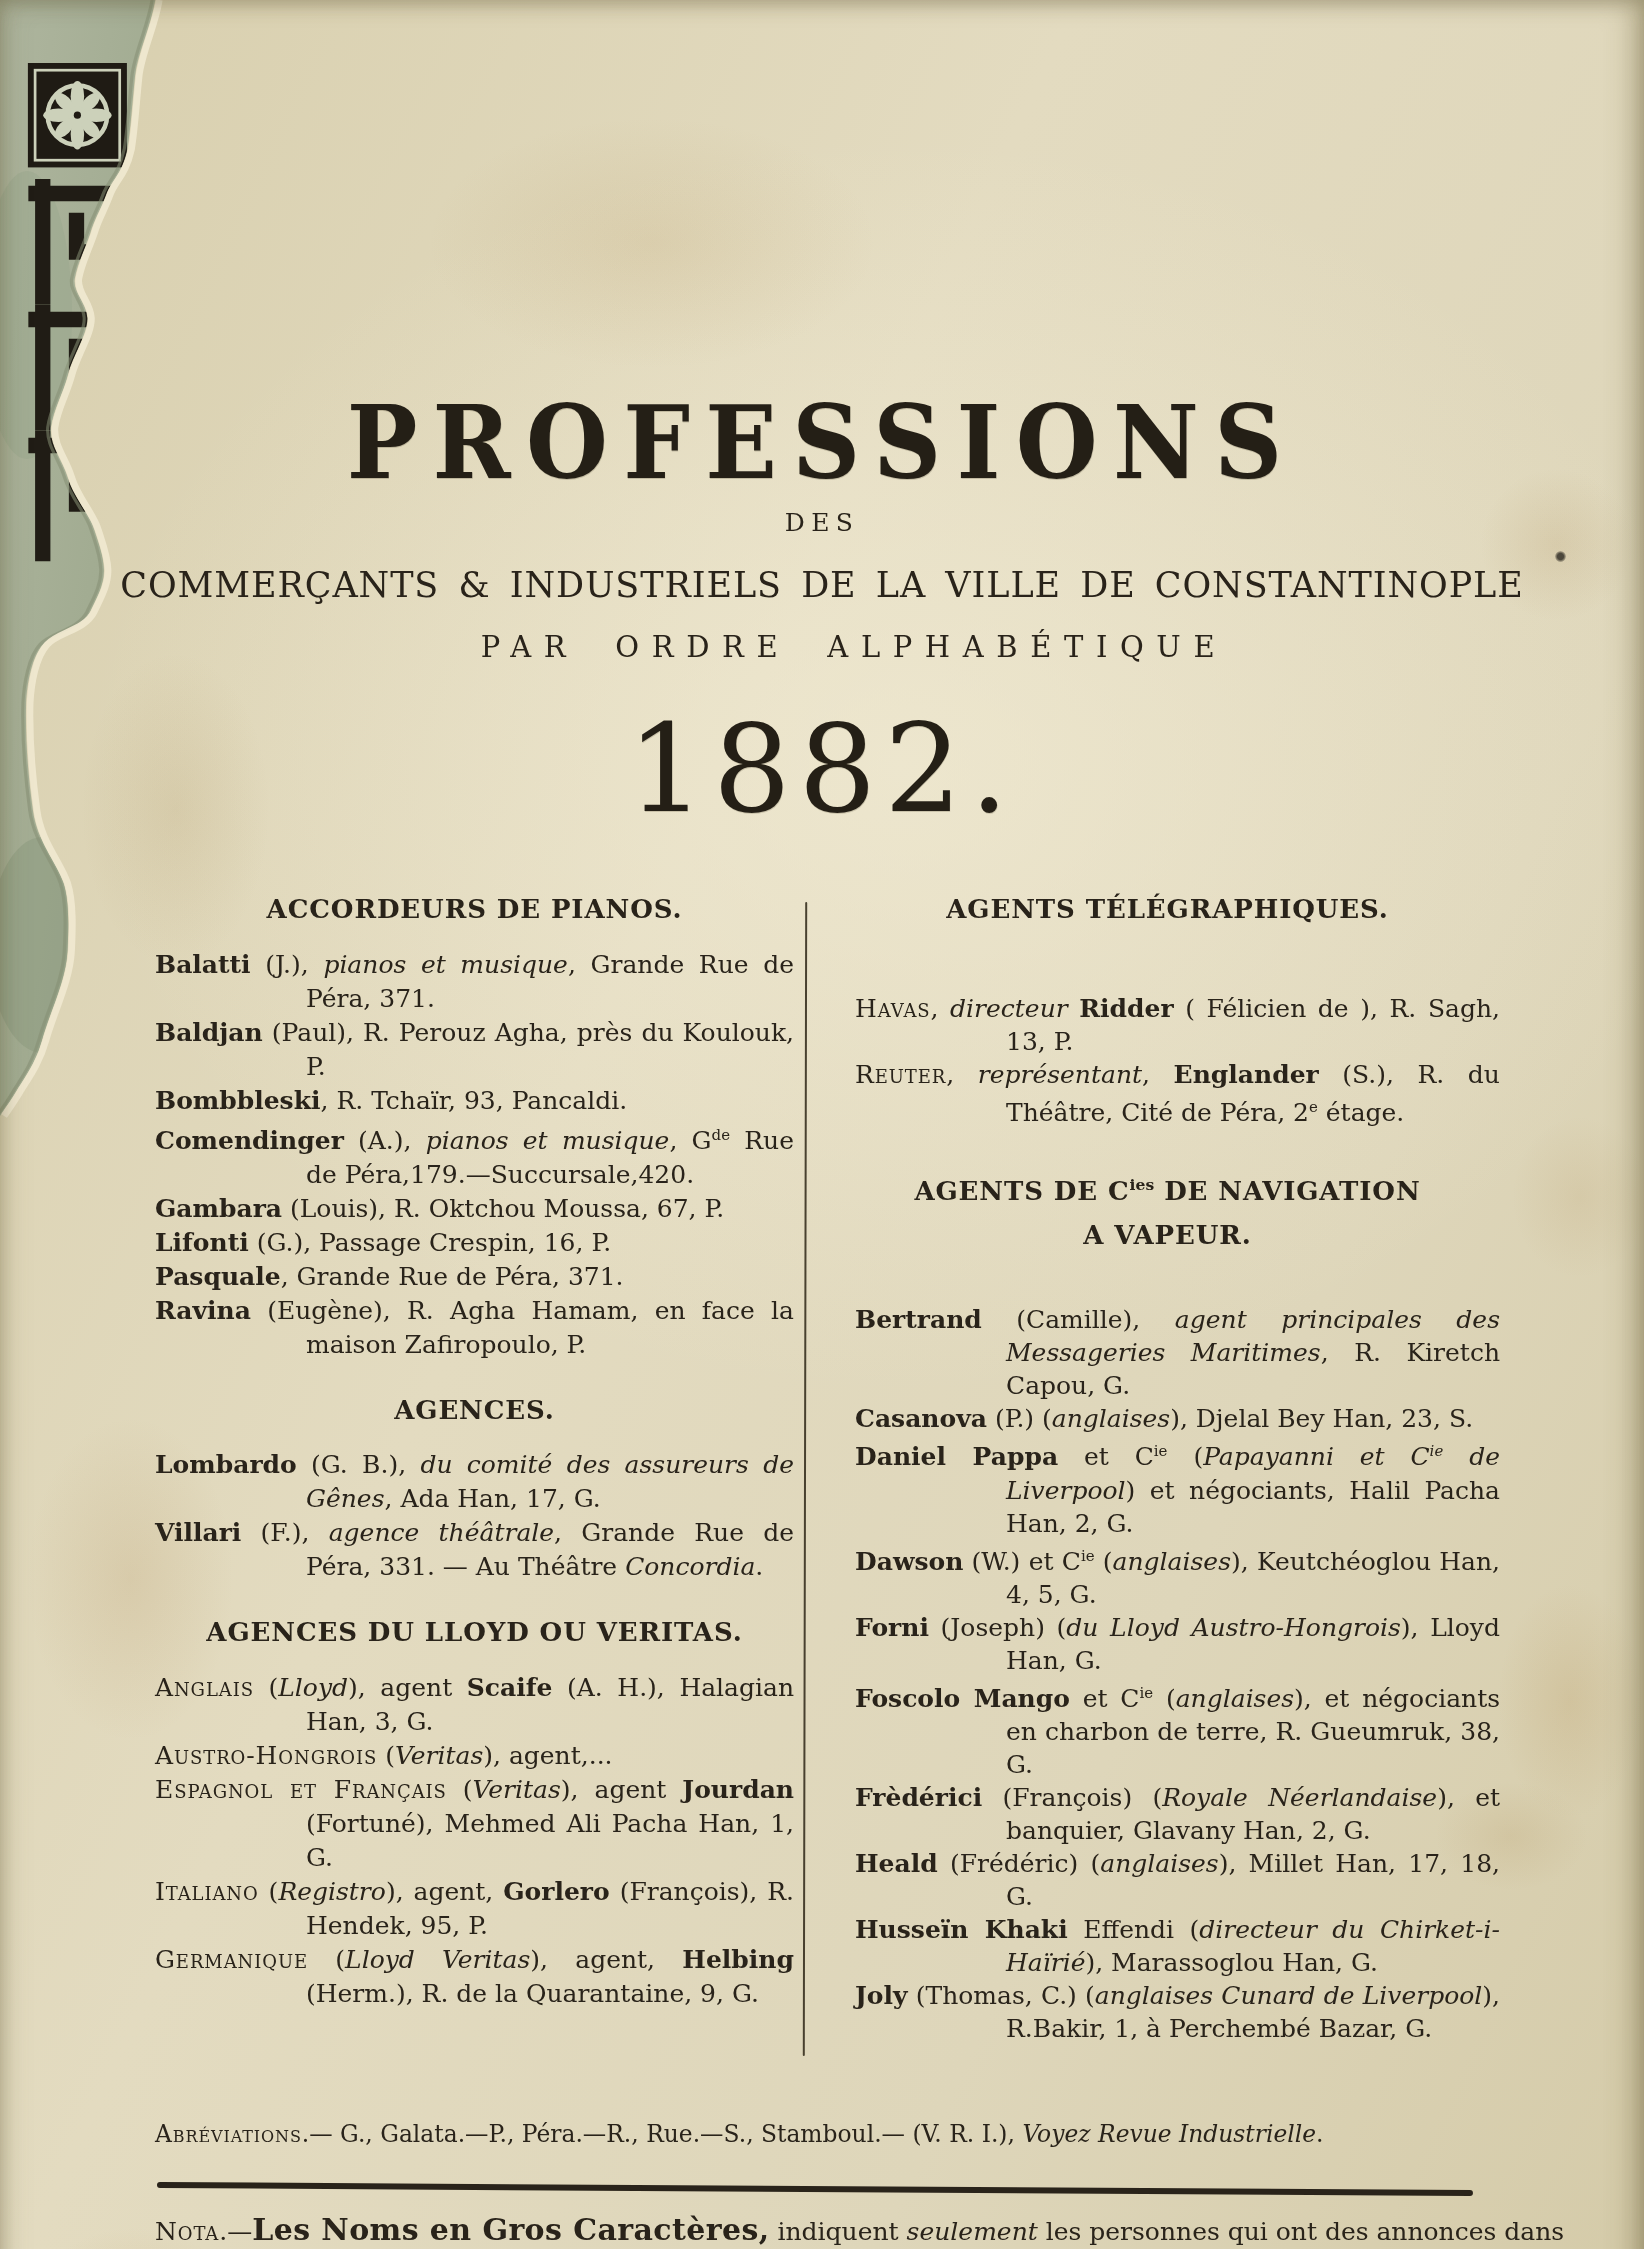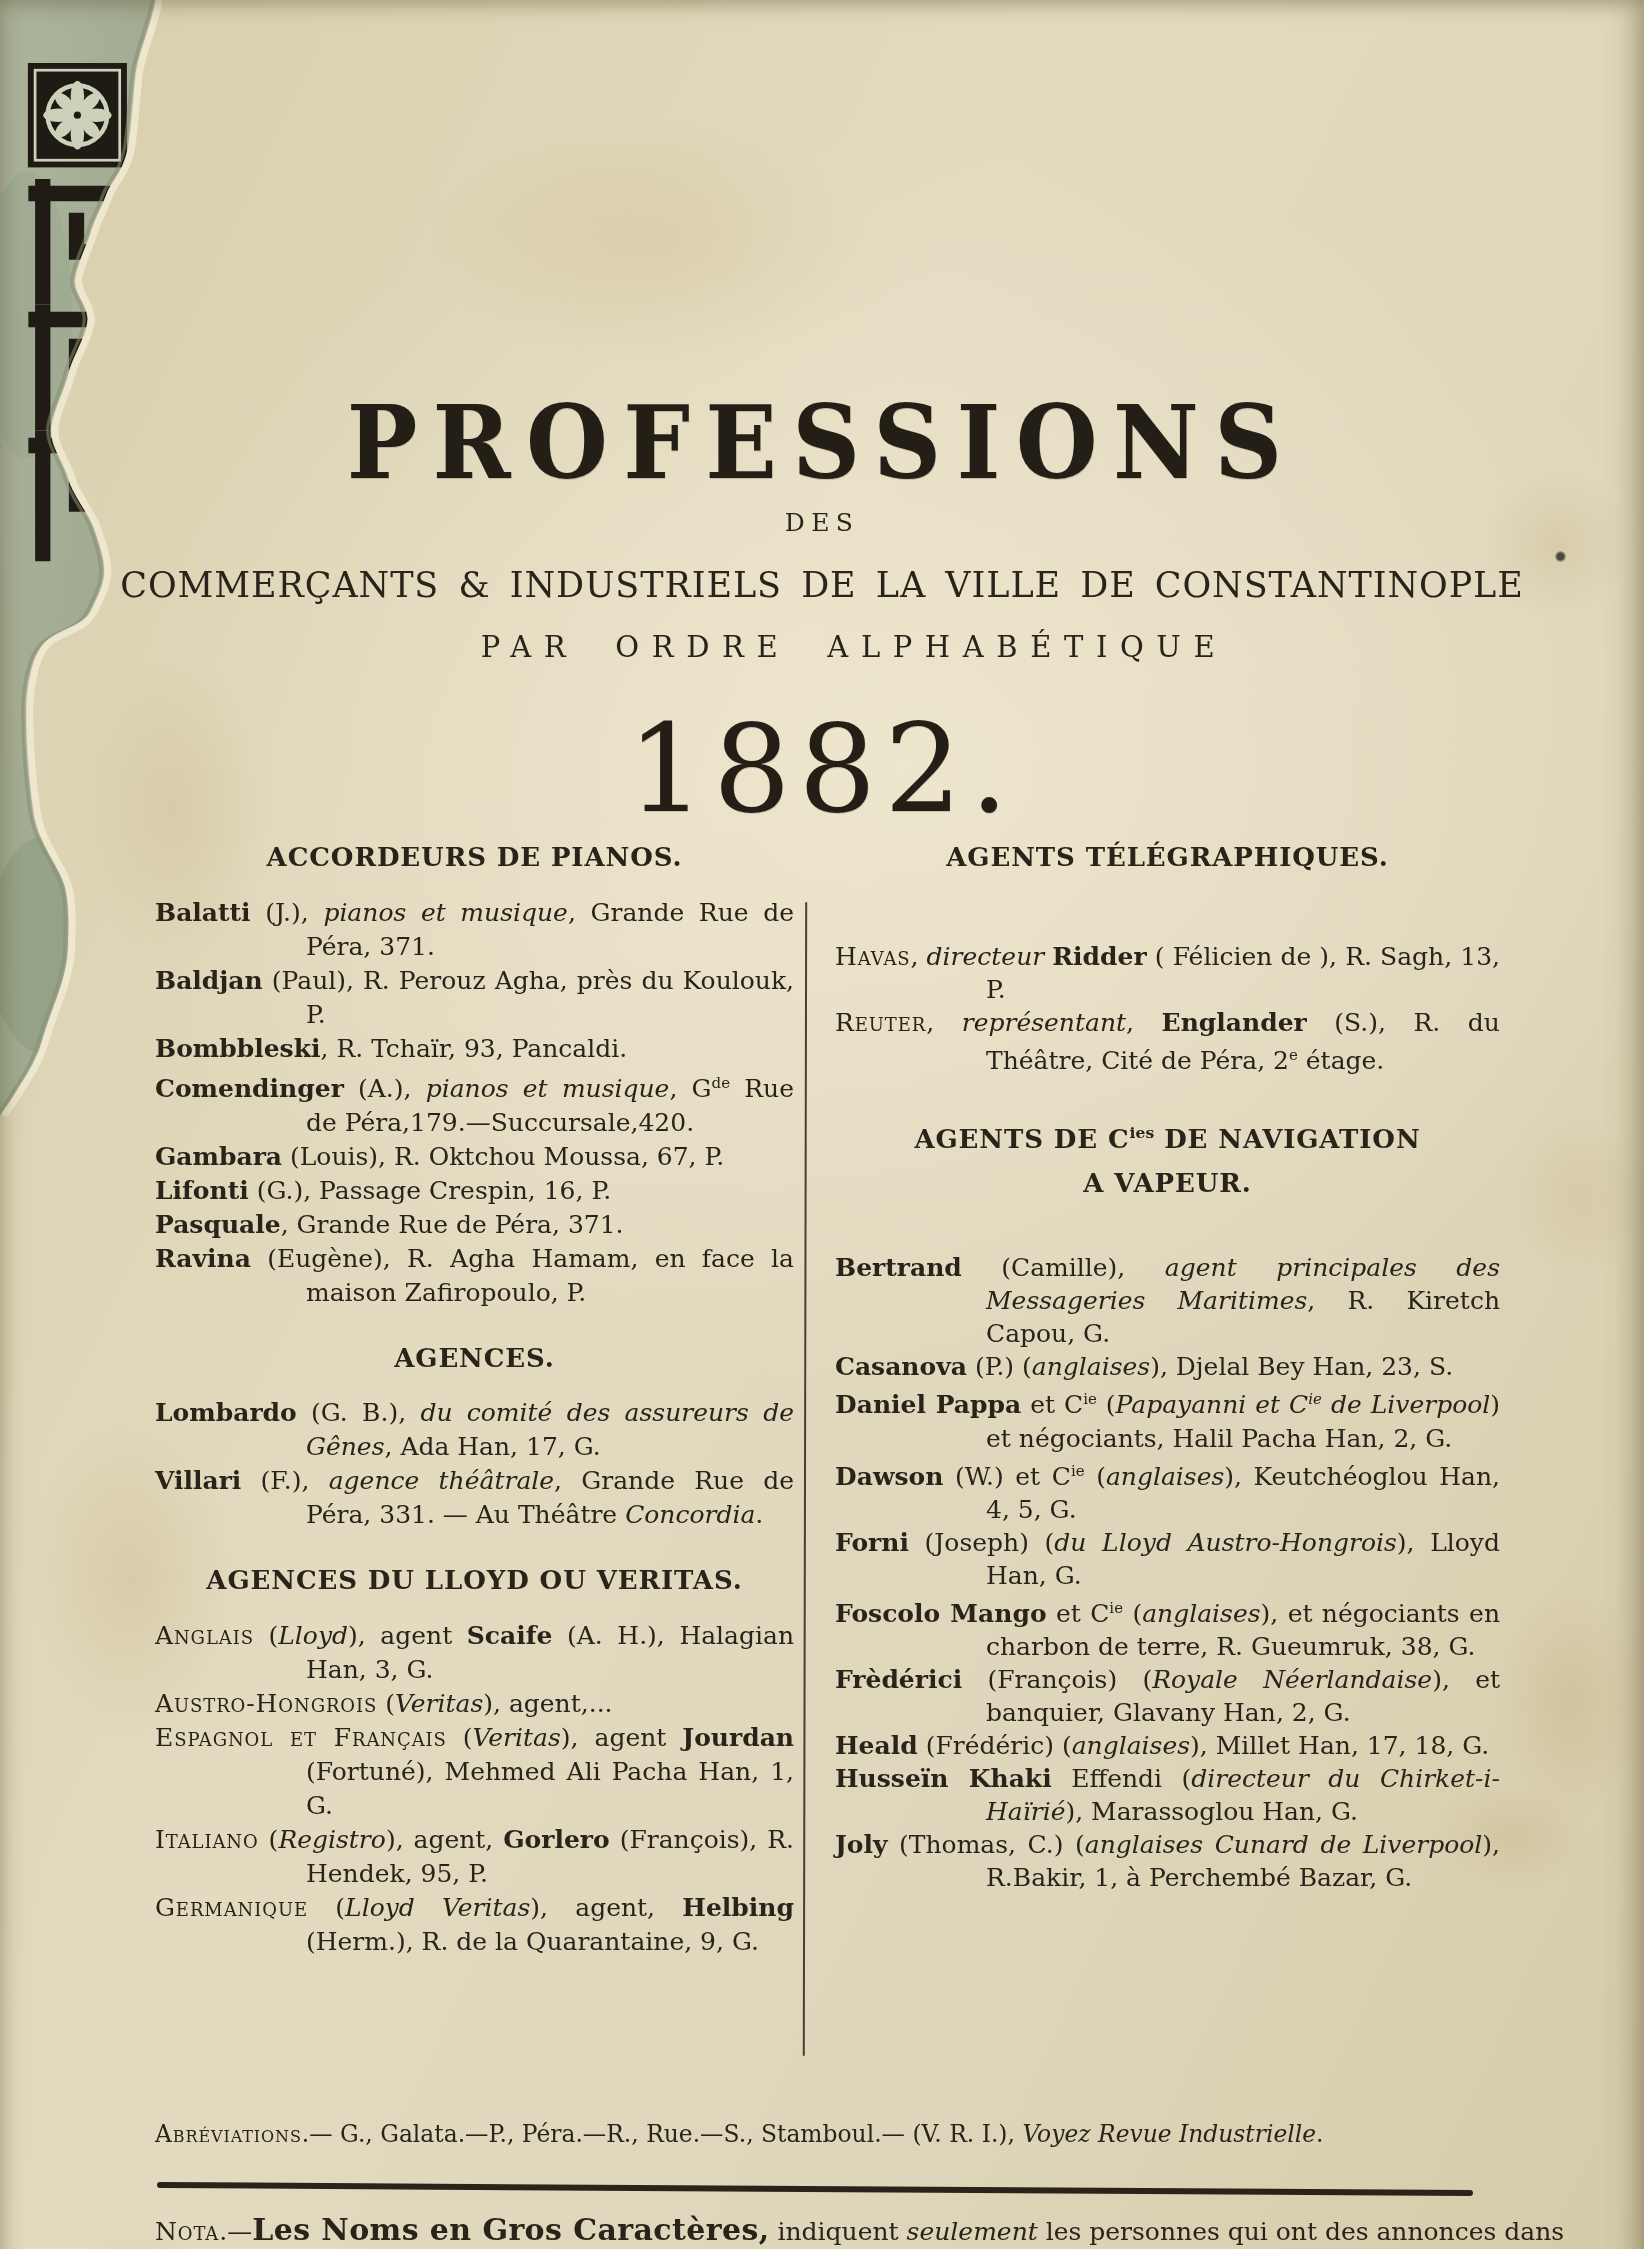--- a/index.html
+++ b/index.html
@@ -28,30 +28,30 @@
   .s10{left:81px;top:652px;width:189px;height:315px;background:radial-gradient(closest-side,rgba(150,118,60,.12),rgba(150,118,60,0));}
   .speck{position:absolute;left:1555px;top:551px;width:10.8px;height:10.8px;border-radius:50%;background:radial-gradient(circle,#4d483c 0 40%,rgba(77,72,60,.25) 70%,transparent 75%);}
 
   .t-center{position:absolute;left:0;width:100%;text-align:center;white-space:nowrap;}
   .title-professions{top:388px;font-size:94px;font-weight:bold;letter-spacing:15.3px;transform:scaleY(1.07);color:#241f16;text-shadow:0.4px 0.9px 0 rgba(70,60,35,.22);}
   .title-des{top:508px;font-size:25px;letter-spacing:6.3px;}
   .title-line2{top:565px;font-size:35px;letter-spacing:0.9px;word-spacing:7.2px;}
   .title-line3{top:630px;font-size:29px;letter-spacing:12.6px;word-spacing:15.3px;padding-left:32px;}
   .title-year{top:698px;font-size:122px;letter-spacing:8px;color:#241f16;text-shadow:0.4px 0.9px 0 rgba(70,60,35,.2);}
 
-  .column{position:absolute;top:841px;font-size:25px;}
+  .column{position:absolute;top:893px;font-size:25px;}
   .column-left{left:155px;width:639px;}
   .column-right{left:835px;width:665px;}
   .col-header{font-weight:bold;text-align:center;font-size:26px;line-height:32px;letter-spacing:0.9px;margin:0 0 22.5px;white-space:nowrap;}
   .col-header.cont{margin-top:-10px;}
   .section + .section{margin-top:32px;}
   .entries{}
   .entry{padding-left:151px;text-indent:-151px;text-align:justify;}
   .column-left .entry{line-height:34px;}
-  .column-right .entry{line-height:33px;}
+  .column-right .entry{line-height:33px;margin-left:20px;}
   .column-right .section:first-child .col-header{margin-bottom:67px;}
   .column-right .section + .section{margin-top:40px;}
   .column-right .col-header.cont{margin-bottom:52px;}
 
   .seg-b{font-weight:bold;}
   .seg-i{font-style:italic;}
   .seg-sc{font-variant:small-caps;letter-spacing:0.9px;}
   .seg-sup{font-size:60%;vertical-align:super;letter-spacing:0;}
   .seg-lg{font-size:30px;letter-spacing:0.4px;}
 

